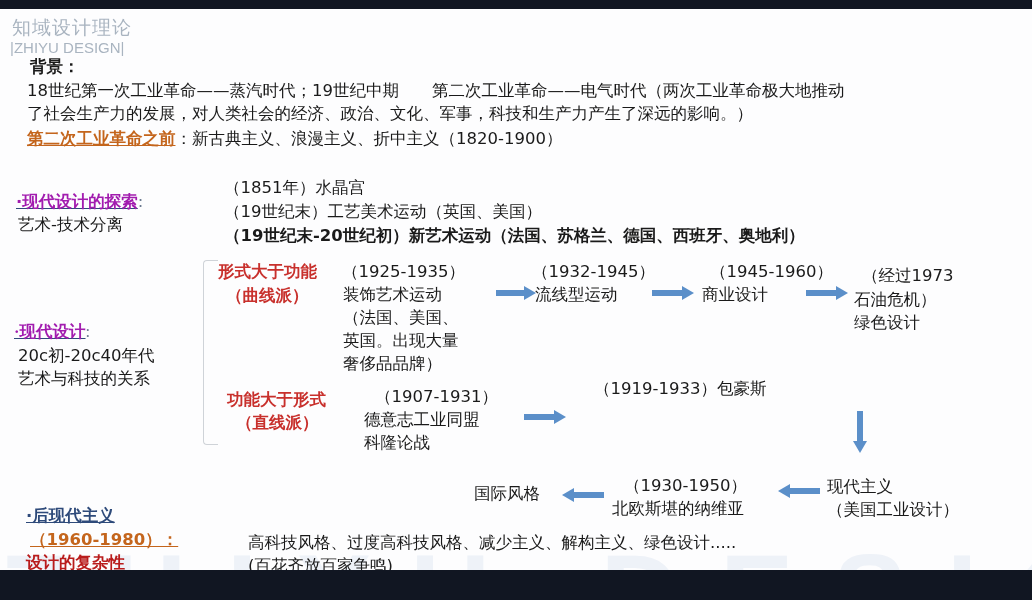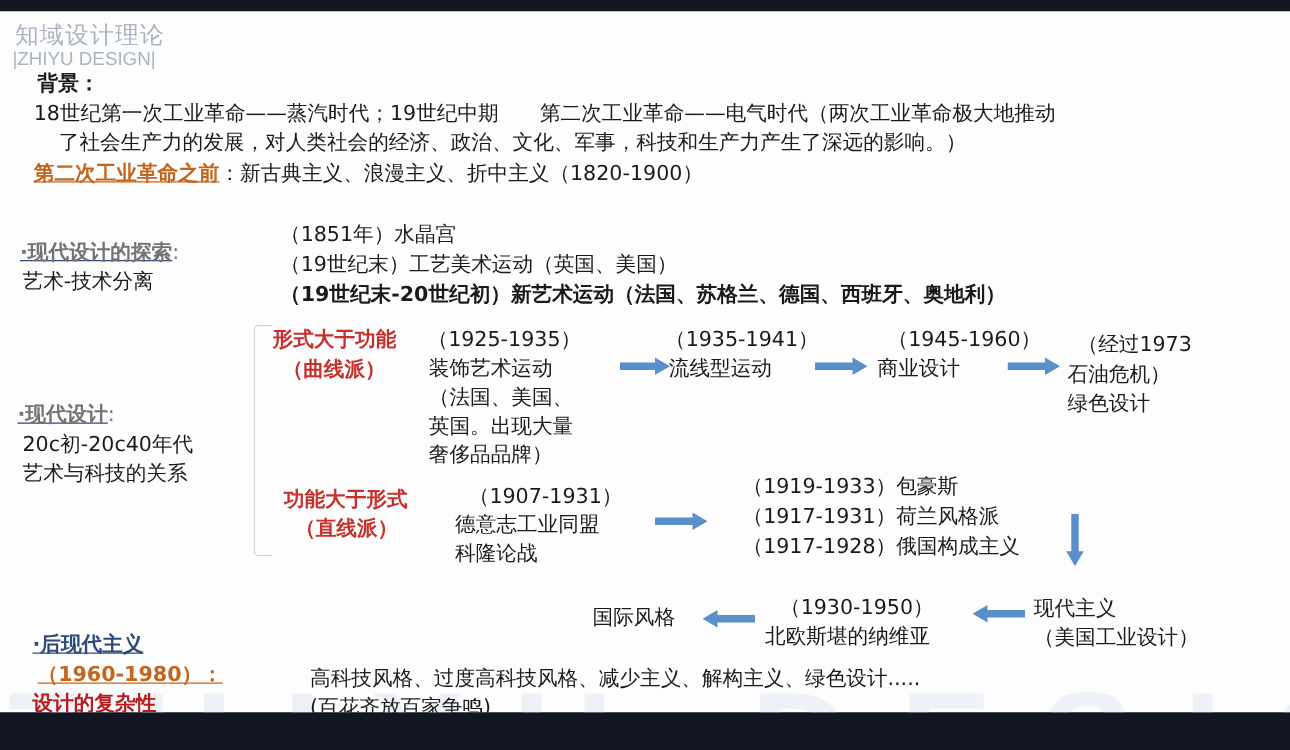--- a/index.html
+++ b/index.html
@@ -7,76 +7,76 @@
          font-family:"DejaVu Sans","Liberation Sans",sans-serif; }
   .topbar { position:absolute; left:0; top:0; width:1032px; height:9px; background:#111622; }
   .bottombar { position:absolute; left:0; top:570px; width:1032px; height:30px; background:#111622; }
   .slide { position:absolute; left:0; top:9px; width:1032px; height:561px; background:#fdfdfe; overflow:hidden; }
   .wm-big { position:absolute; left:0; top:520px; font-family:"Liberation Sans",sans-serif; font-weight:bold;
             font-size:110px; color:#eef2f8; letter-spacing:40px; white-space:nowrap; }
   .brand-cn { position:absolute; left:12px; top:6px; font-size:19px; color:#a9b4c0; letter-spacing:1px; }
   .brand-en { position:absolute; left:10px; top:30px; font-size:15px; color:#a9b4c0; font-family:"Liberation Sans",sans-serif; }
   .t { position:absolute; font-size:16.5px; color:#1a1a1a; white-space:nowrap; line-height:22px; }
   .bold { font-weight:bold; }
-  .blue-head { color:#737373; font-weight:bold; text-decoration:underline; text-decoration-color:#2e4a7a; }
+  .blue-head { color:#a21caf; font-weight:bold; text-decoration:underline; text-decoration-color:#2e4a7a; }
   .orange { color:#b91c1c; font-weight:bold; }
   .orange-u { color:#c4651c; font-weight:bold; text-decoration:underline; }
   .red { color:#c8302c; font-weight:bold; }
   .bracket { position:absolute; left:203px; top:251px; width:14px; height:183px; border:1.5px solid #cfd3d8;
              border-right:none; border-radius:4px 0 0 4px; }
   .arrow { position:absolute; }
 </style>
 </head>
 <body>
 
 <div class="topbar"></div>
 
 <div class="slide">
   <div class="wm-big">ZHIYU DESIGN</div>
 
   <div class="brand-cn">知域设计理论</div>
   <div class="brand-en">|ZHIYU DESIGN|</div>
 
   <div class="t bold" style="left:30px;top:47px;">背景：</div>
   <div class="t" style="left:27px;top:71px;">18世纪第一次工业革命——蒸汽时代；19世纪中期　　第二次工业革命——电气时代（两次工业革命极大地推动</div>
-  <div class="t" style="left:27px;top:94px;margin-left:20px;">了社会生产力的发展，对人类社会的经济、政治、文化、军事，科技和生产力产生了深远的影响。）</div>
+  <div class="t" style="left:27px;top:94px;">了社会生产力的发展，对人类社会的经济、政治、文化、军事，科技和生产力产生了深远的影响。）</div>
   <div class="t" style="left:27px;top:119px;">
     <span class="orange-u">第二次工业革命之前</span><span>：新古典主义、浪漫主义、折中主义（1820-1900）</span>
   </div>
 
   <div class="t" style="left:16px;top:182px;">
     <span class="blue-head">·现代设计的探索</span><span style="color:#6b7a90">:</span>
   </div>
   <div class="t" style="left:18px;top:205px;">艺术-技术分离</div>
   <div class="t" style="left:224px;top:168px;">（1851年）水晶宫</div>
   <div class="t" style="left:224px;top:192px;">（19世纪末）工艺美术运动（英国、美国）</div>
   <div class="t" style="left:224px;top:216px;font-weight:bold;">（19世纪末-20世纪初）新艺术运动（法国、苏格兰、德国、西班牙、奥地利）</div>
 
-  <div class="t" style="left:14px;top:312px;">
+  <div class="t" style="left:14px;top:312px;font-family:Liberation Serif, serif;">
     <span class="blue-head">·现代设计</span><span style="color:#6b7a90">:</span>
   </div>
   <div class="t" style="left:18px;top:336px;">20c初-20c40年代</div>
   <div class="t" style="left:18px;top:359px;">艺术与科技的关系</div>
 
   <div class="bracket"></div>
 
   <div class="t red" style="left:218px;top:252px;">形式大于功能</div>
   <div class="t red" style="left:226px;top:276px;">（曲线派）</div>
 
   <div class="t" style="left:342px;top:252px;">（1925-1935）</div>
   <div class="t" style="left:343px;top:275px;">装饰艺术运动</div>
   <div class="t" style="left:343px;top:298px;">（法国、美国、</div>
   <div class="t" style="left:343px;top:321px;">英国。出现大量</div>
   <div class="t" style="left:343px;top:344px;">奢侈品品牌）</div>
 
   <svg class="arrow" style="left:496px;top:276px;" width="40" height="16">
     <rect x="0" y="5" width="30" height="6" fill="#5b8fc9"></rect>
       <polygon points="28,1 40,8 28,15" fill="#5b8fc9"></polygon>
   </svg>
-  <div class="t" style="left:532px;top:252px;">（1935-1941）</div>
+  <div class="t" style="left:532px;top:252px;">（1932-1945）</div>
   <div class="t" style="left:535px;top:275px;">流线型运动</div>
 
   <svg class="arrow" style="left:652px;top:276px;" width="42" height="16">
     <rect x="0" y="5" width="32" height="6" fill="#5b8fc9"></rect>
       <polygon points="30,1 42,8 30,15" fill="#5b8fc9"></polygon>
   </svg>
   <div class="t" style="left:710px;top:252px;">（1945-1960）</div>
   <div class="t" style="left:702px;top:275px;">商业设计</div>
 
   <svg class="arrow" style="left:806px;top:276px;" width="42" height="16">
@@ -93,22 +93,20 @@
   <div class="t" style="left:375px;top:377px;">（1907-1931）</div>
   <div class="t" style="left:364px;top:400px;text-align:center;">德意志工业同盟</div>
   <div class="t" style="left:364px;top:423px;">科隆论战</div>
 
   <svg class="arrow" style="left:524px;top:400px;" width="42" height="16">
     <rect x="0" y="5" width="32" height="6" fill="#5b8fc9"></rect>
       <polygon points="30,1 42,8 30,15" fill="#5b8fc9"></polygon>
   </svg>
 
   <div class="t" style="left:594px;top:369px;">（1919-1933）包豪斯</div>
-  <div class="t" style="left:594px;top:393px;">（1917-1931）荷兰风格派</div>
-  <div class="t" style="left:594px;top:417px;">（1917-1928）俄国构成主义</div>
 
   <svg class="arrow" style="left:852px;top:402px;" width="16" height="42">
     <rect x="5" y="0" width="6" height="32" fill="#5b8fc9"></rect>
       <polygon points="1,30 8,42 15,30" fill="#5b8fc9"></polygon>
   </svg>
 
   <div class="t" style="left:827px;top:467px;">现代主义</div>
   <div class="t" style="left:827px;top:490px;">（美国工业设计）</div>
 
   <svg class="arrow" style="left:778px;top:474px;" width="42" height="16">

